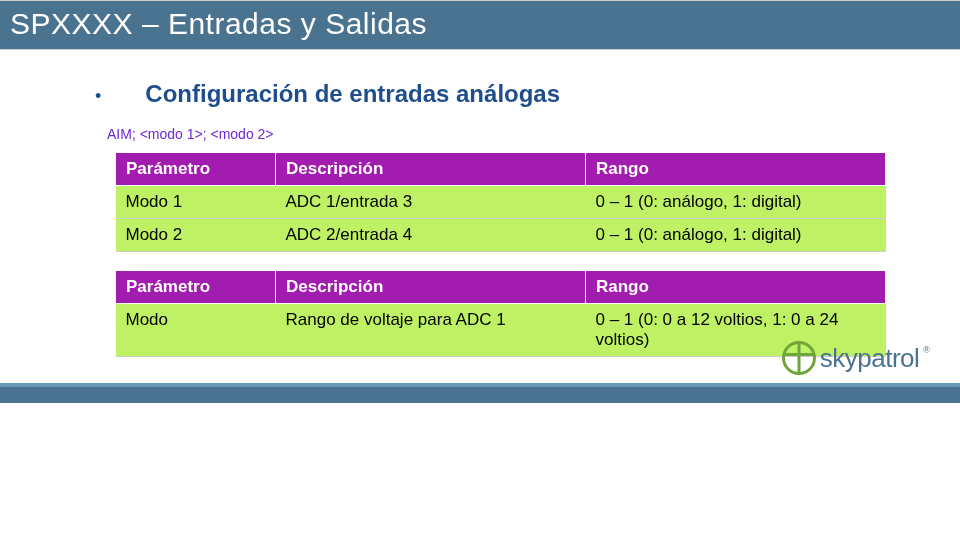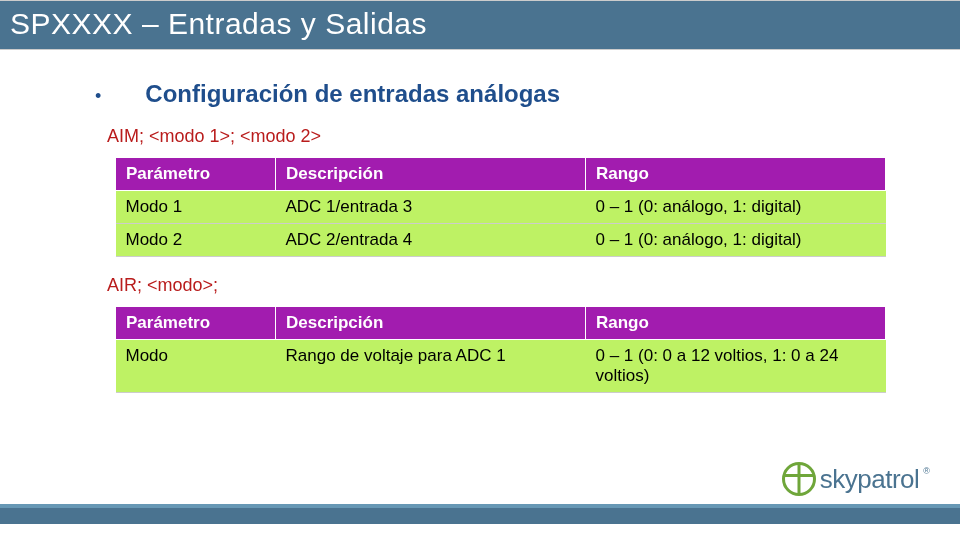--- a/index.html
+++ b/index.html
@@ -1,17 +1,17 @@
 <!DOCTYPE html>
 <html><head>
 <meta charset="utf-8">
 <style>
   * { box-sizing: border-box; margin: 0; padding: 0; }
   html, body { width: 960px; height: 540px; font-family: Arial, Helvetica, sans-serif; background: #fff; overflow: hidden; }
-  .slide { width: 960px; height: 524px; position: relative; }
+  .slide { width: 960px; height: 403px; position: relative; }
   .title-bar {
     background: #4A7390;
     border-top: 1px solid #ccc;
     border-bottom: 1px solid #ccc;
     padding: 6px 10px 8px 10px;
   }
   .title-bar h1 {
     color: #fff;
     font-size: 30px;
     font-weight: 400;
@@ -31,22 +31,22 @@
     margin-right: 18px;
     line-height: 1;
   }
   .bullet-text {
     color: #1F4E8C;
     font-size: 24px;
     font-weight: 700;
     margin-left: 26px;
   }
   .cmd {
-    color: #b91c1c;
-    font-size: 18px;
+    color: #6d28d9;
+    font-size: 14px;
     margin: 0 0 10px 12px;
   }
   .tbl {
     width: 770px;
     margin: 0 0 18px 20px;
     border-collapse: collapse;
     table-layout: fixed;
   }
   .tbl col.c1 { width: 160px; }
   .tbl col.c2 { width: 310px; }
@@ -156,21 +156,20 @@
           <td>0 – 1 (0: análogo, 1: digital)</td>
         </tr>
         <tr>
           <td>Modo 2</td>
           <td>ADC 2/entrada 4</td>
           <td>0 – 1 (0: análogo, 1: digital)</td>
         </tr>
       </tbody>
     </table>
 
-    <div class="cmd">AIR; &lt;modo&gt;;</div>
 
     <table class="tbl">
       <colgroup>
           <col class="c1">
           <col class="c2">
           <col class="c3">
         </colgroup>
       <thead>
         <tr>
           <th>Parámetro</th>

